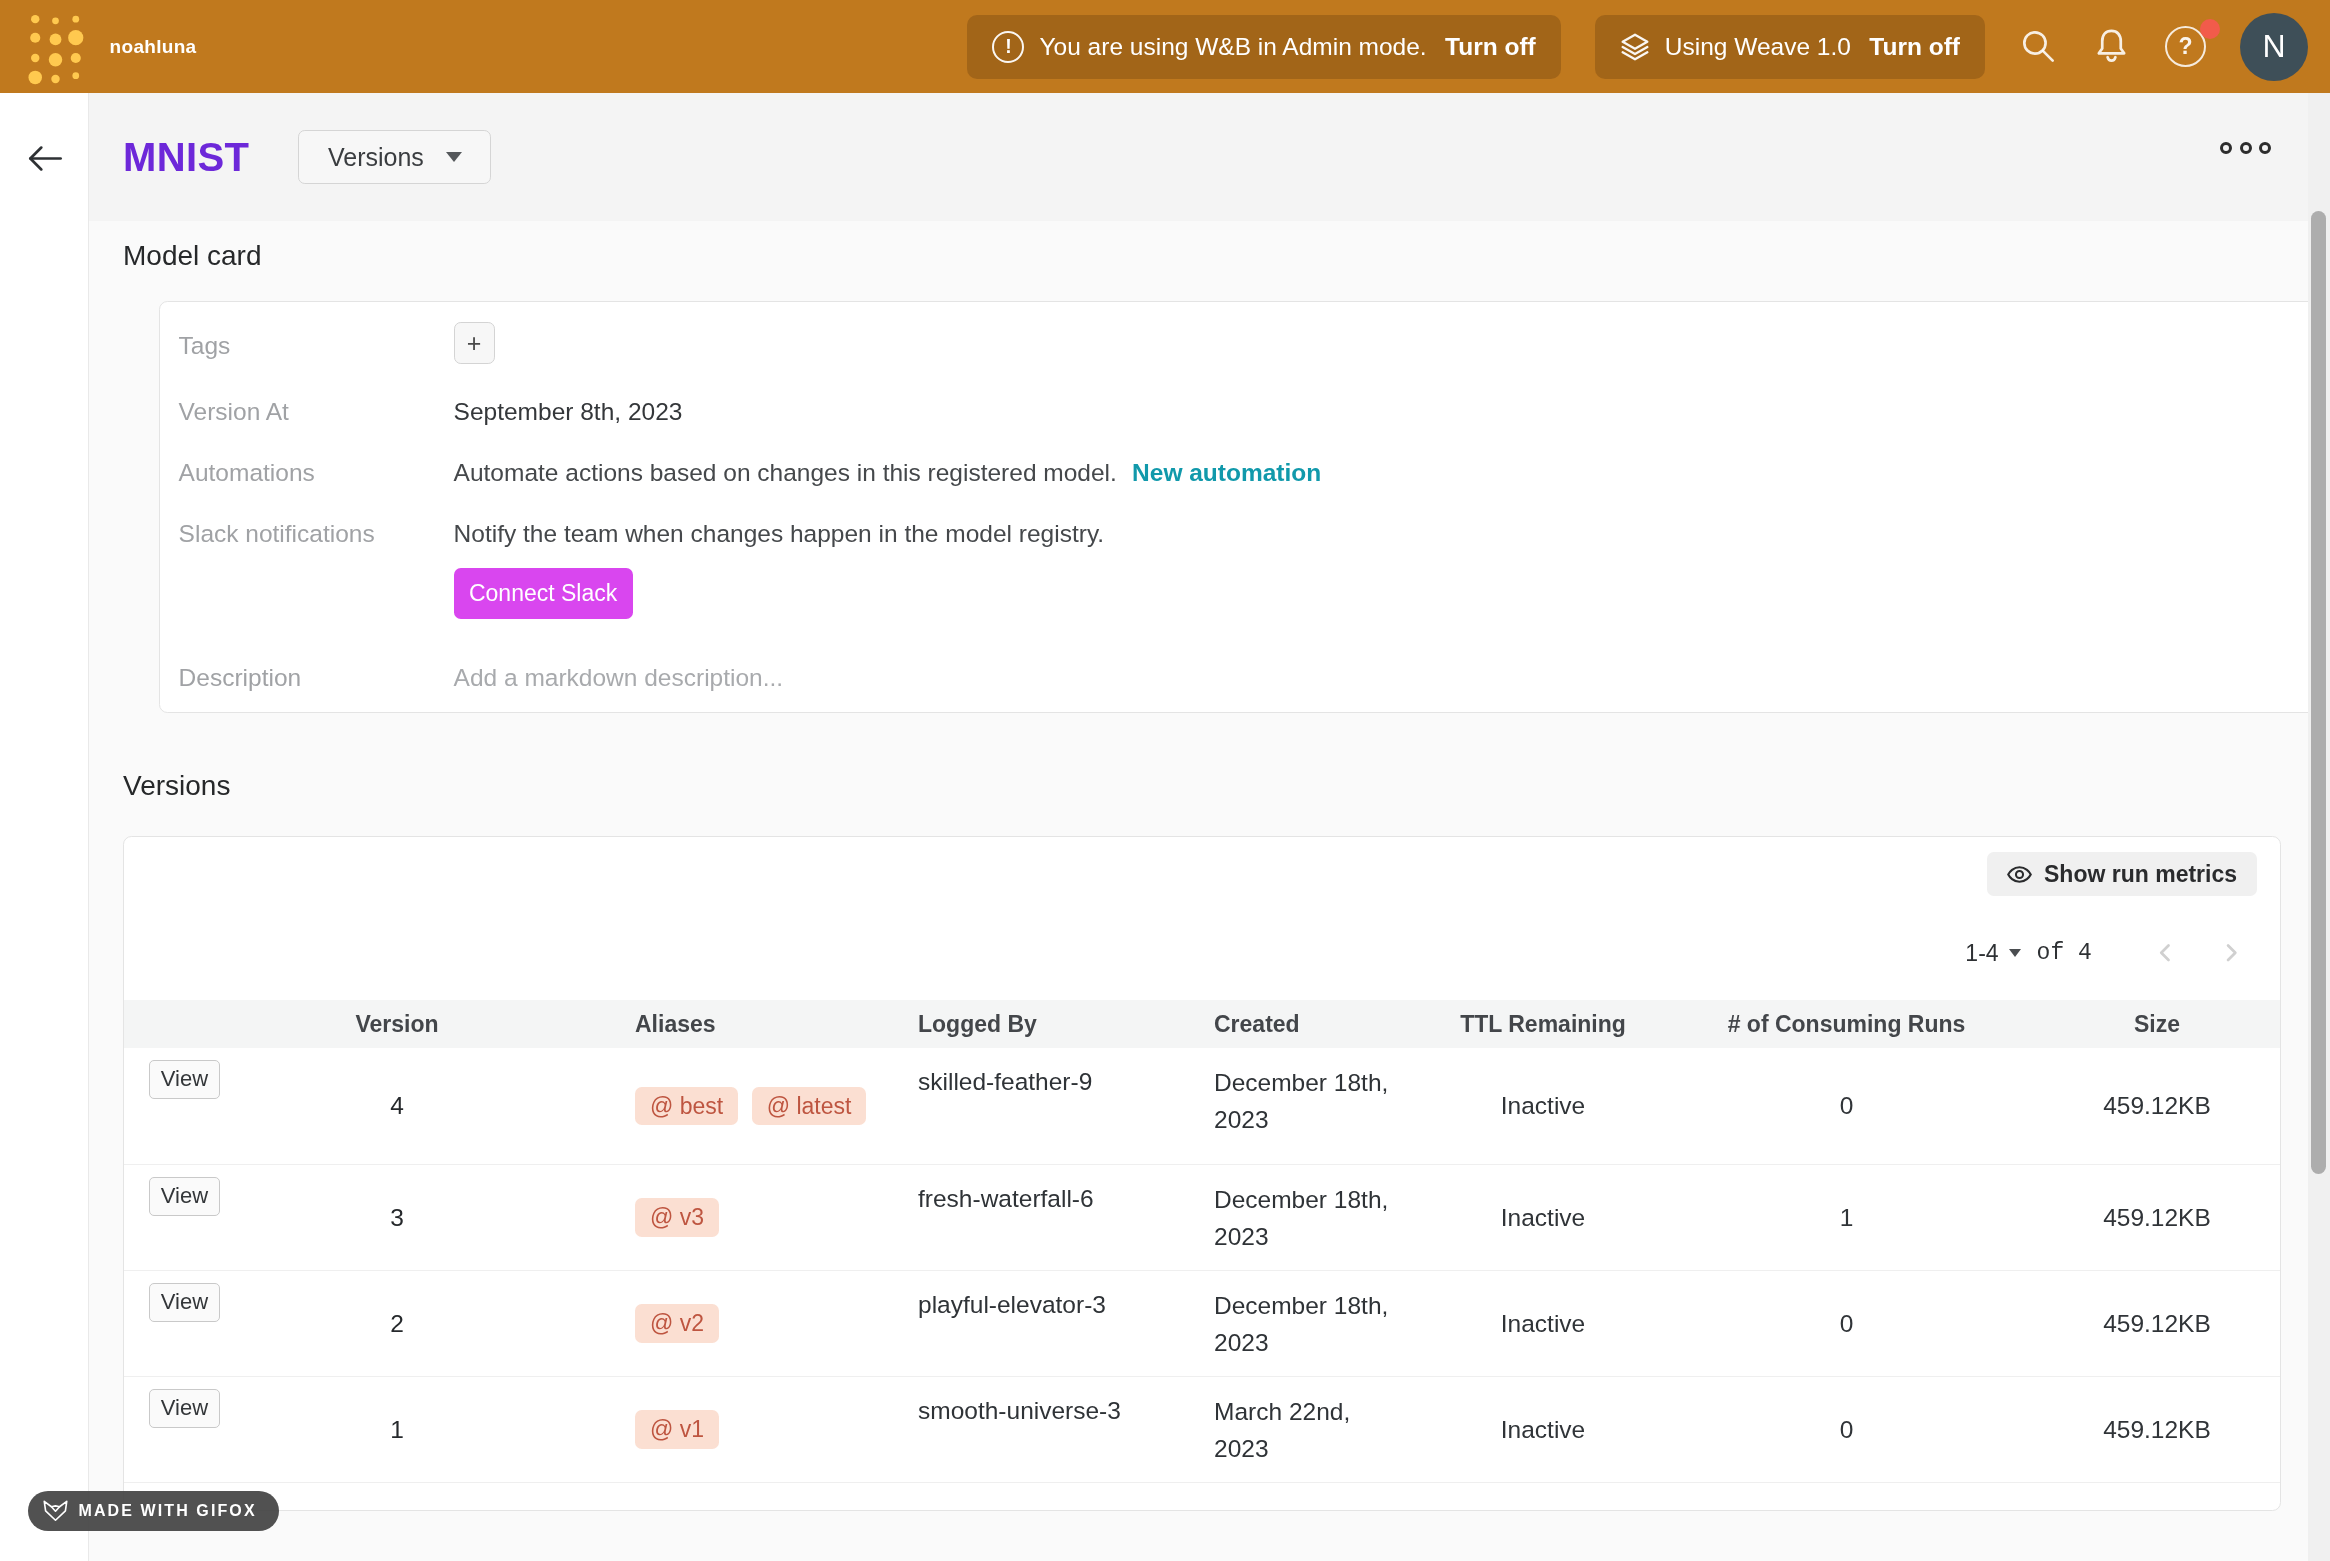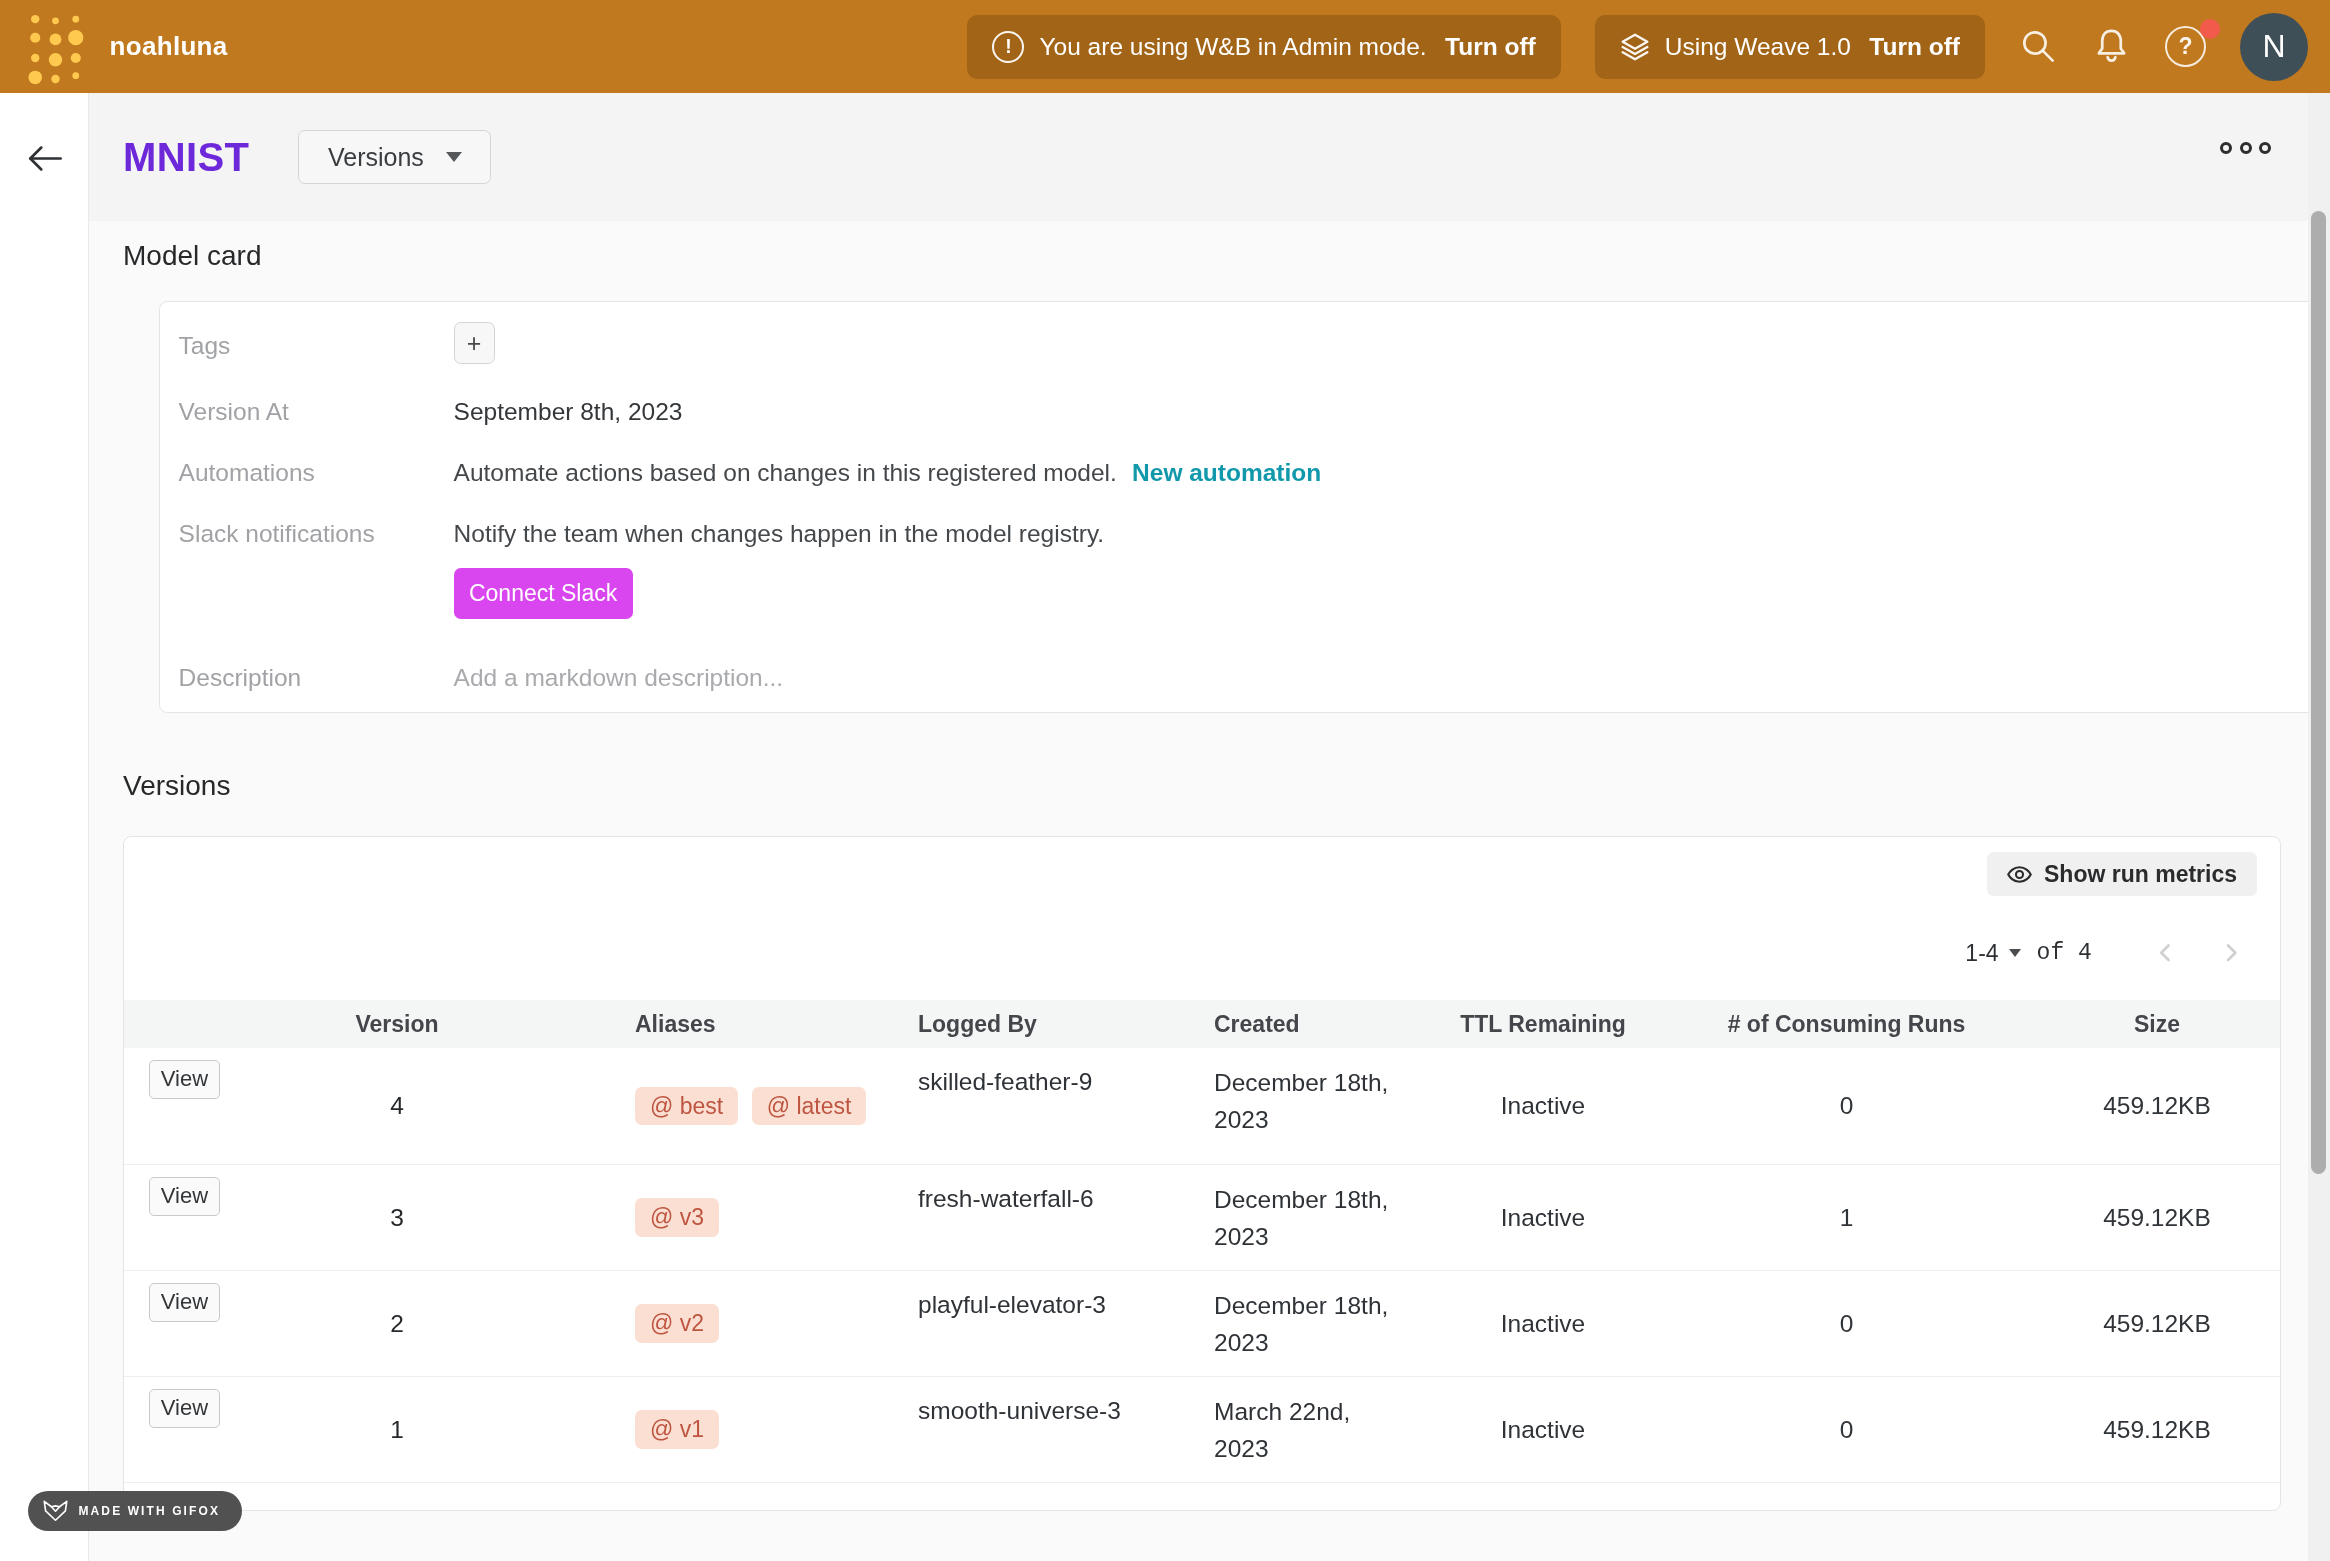--- a/index.html
+++ b/index.html
@@ -13,21 +13,21 @@
   }
   a { text-decoration: none; cursor: pointer; }
   button { font-family: inherit; cursor: pointer; }
 
   
   .topbar {
     position:absolute; top:0; left:0; width:2330px; height:93px;
     background:#C0791E; display:flex; align-items:center; padding:0 22px 0 25px;
   }
   .logo { width:61px; height:76px; display:flex; align-items:center; cursor:pointer; }
-  .brand { color:#fff; font-size:26px; font-weight:700; margin-left:23.6px; letter-spacing:0.3px; }
+  .brand { color:#fff; font-size:19px; font-weight:700; margin-left:23.6px; letter-spacing:0.3px; }
   .topbar-right { margin-left:auto; display:flex; align-items:center; gap:34px; }
   .pill {
     height:64px; border-radius:10px; background:rgba(25,12,0,.18);
     display:flex; align-items:center; gap:15px; padding:0 25px;
     color:#fff; font-size:24.5px; white-space:nowrap;
   }
   .pill .action { font-weight:700; color:#fff; margin-left:3.4px; }
   .alert-ico {
     width:32px; height:32px; border-radius:50%; border:2.5px solid rgba(255,255,255,.95);
     display:flex; align-items:center; justify-content:center;
@@ -116,21 +116,21 @@
   .cell-mid { align-self:center; }
 
   
   .scroll-gutter { position:absolute; top:93px; right:0; bottom:0; width:22px; background:#F0F0F0; }
   .scroll-thumb { position:absolute; top:118px; left:3.4px; width:14.4px; height:963px; border-radius:7.6px; background:#ADADAD; cursor:pointer; }
 
   
   .gifox {
     position:absolute; left:28px; top:1491px; height:40px; border-radius:20px;
     background:rgba(66,66,66,.92); color:#fff; display:flex; align-items:center;
-    gap:10px; padding:0 22px 0 13.5px; font-size:12px; font-weight:700; letter-spacing:2.1px;
+    gap:10px; padding:0 22px 0 13.5px; font-size:16px; font-weight:700; letter-spacing:2.1px;
   }
 </style>
 </head>
 <body>
 
 <header class="topbar">
   <div class="logo">
     <svg width="61" height="76" viewBox="0 0 72 90">
       <g fill="#FFC94F">
         <circle cx="12" cy="12" r="5"></circle>

